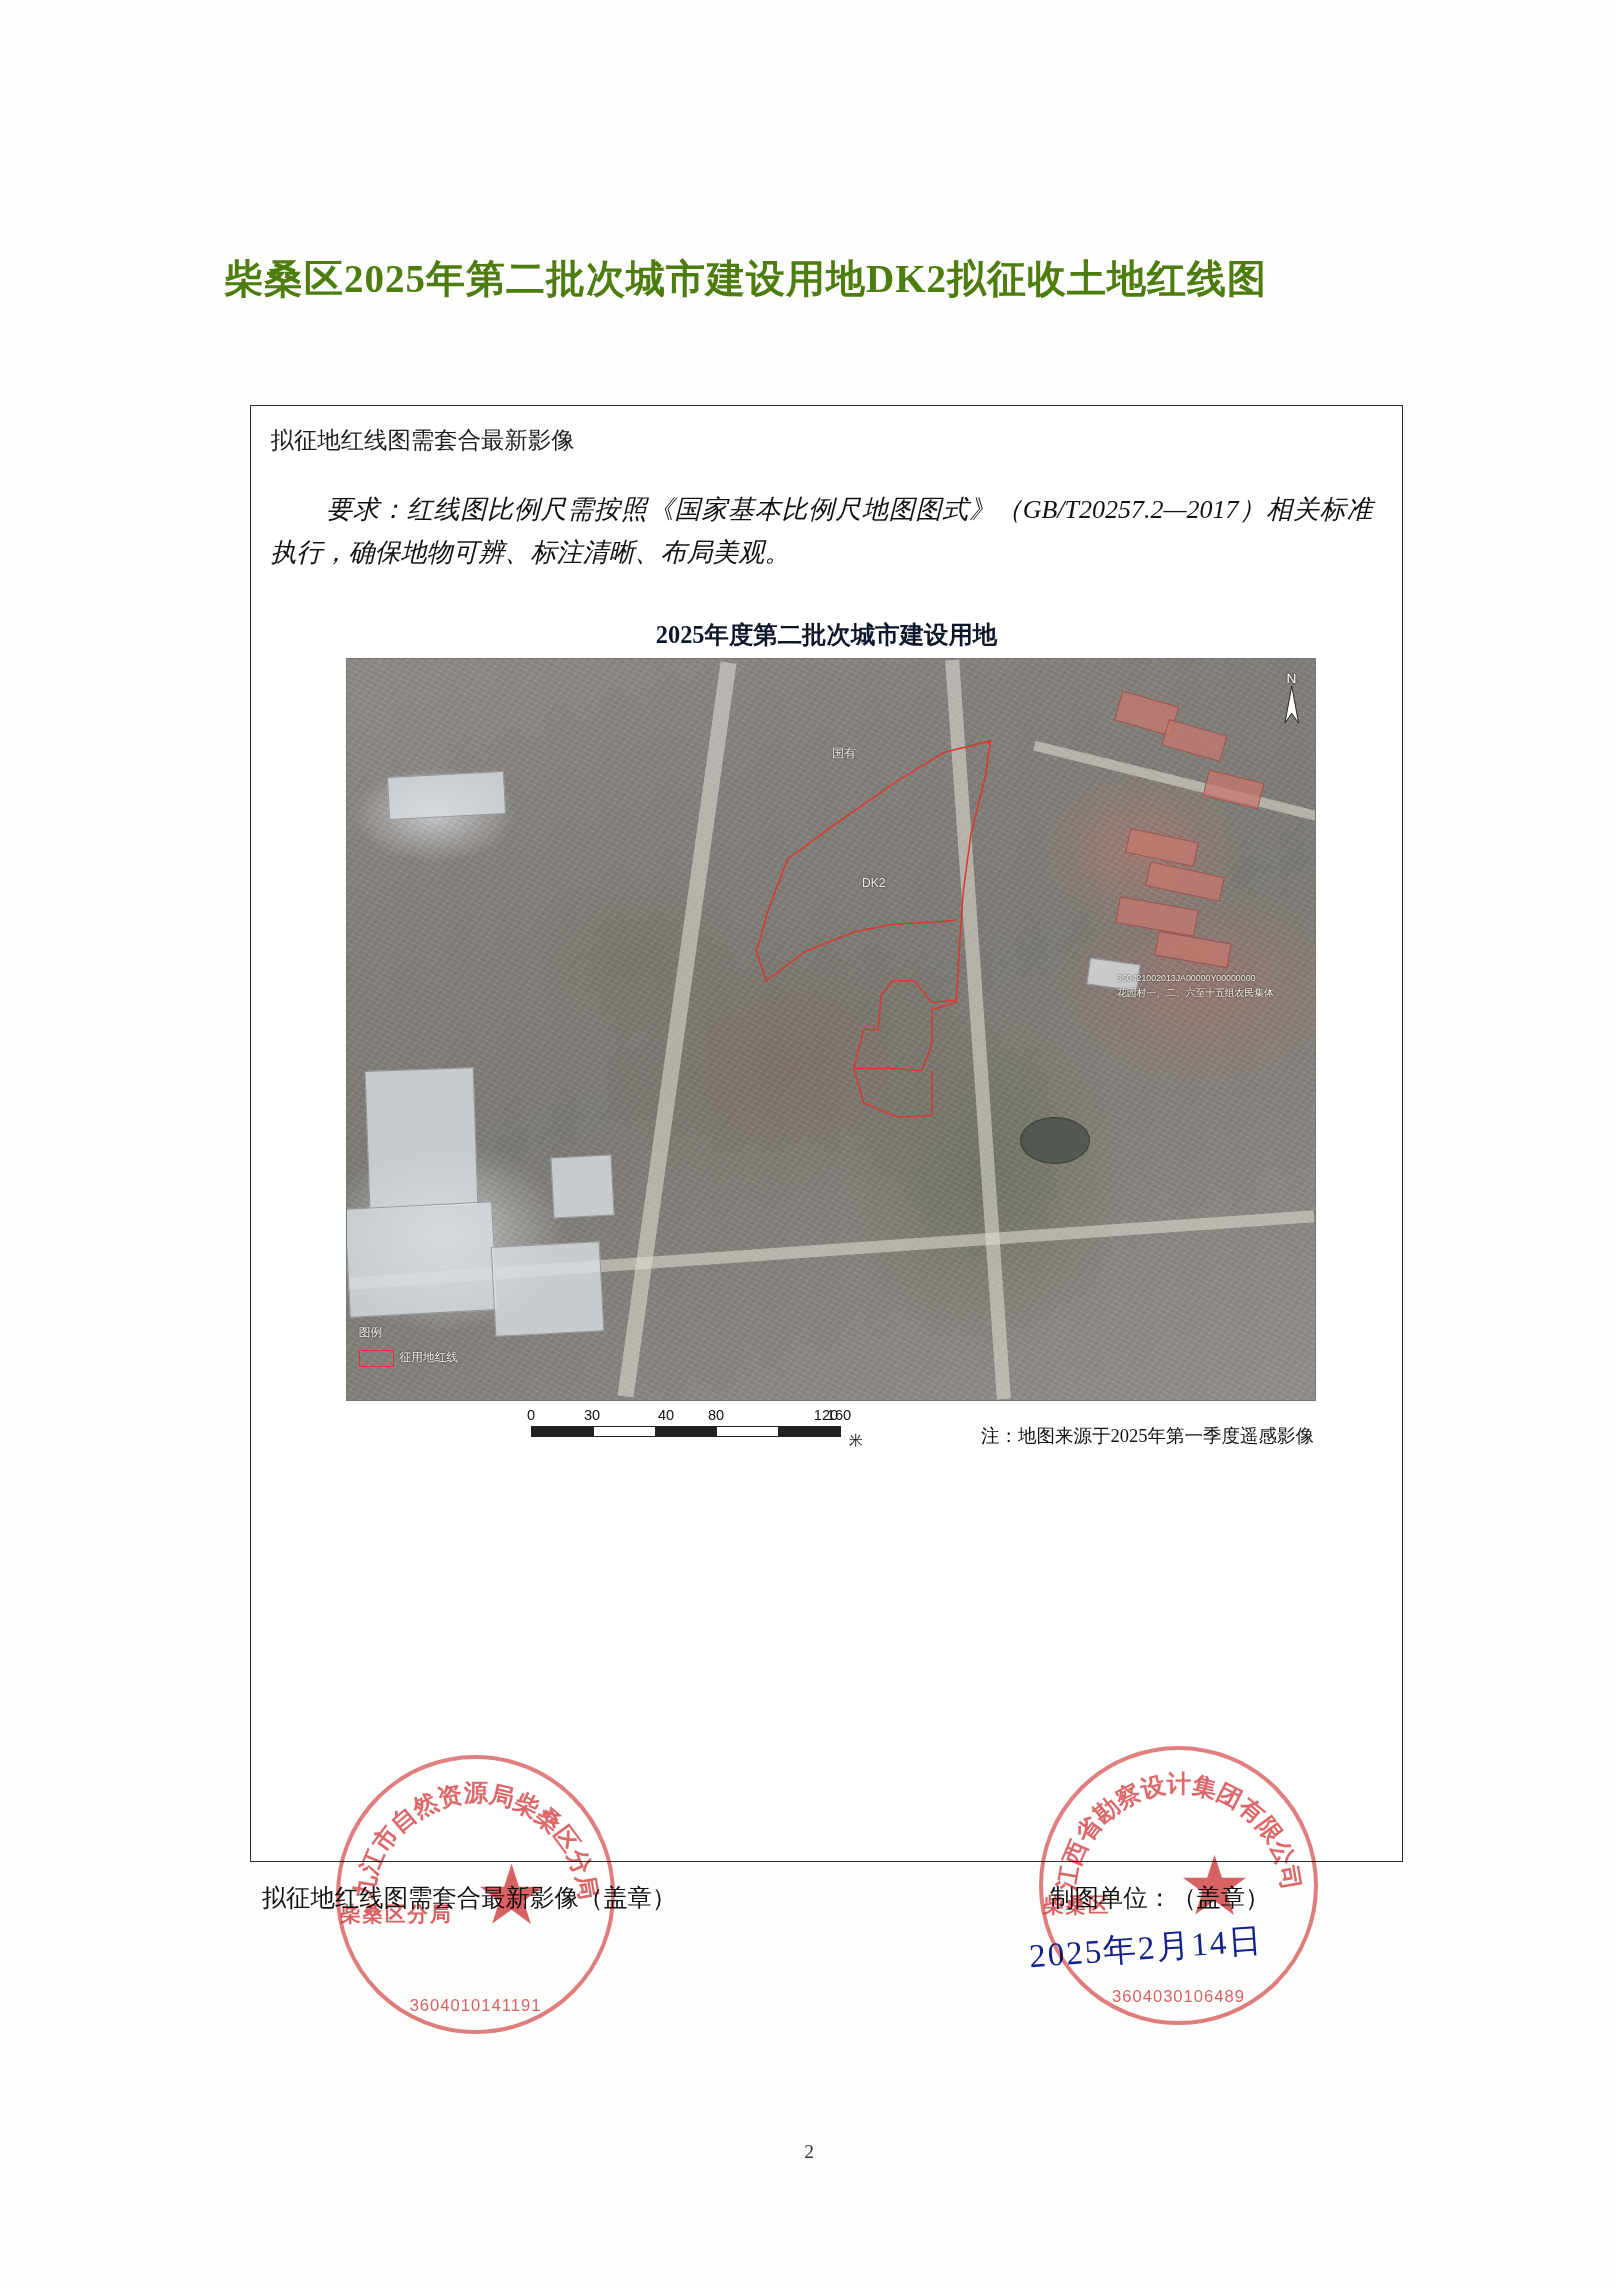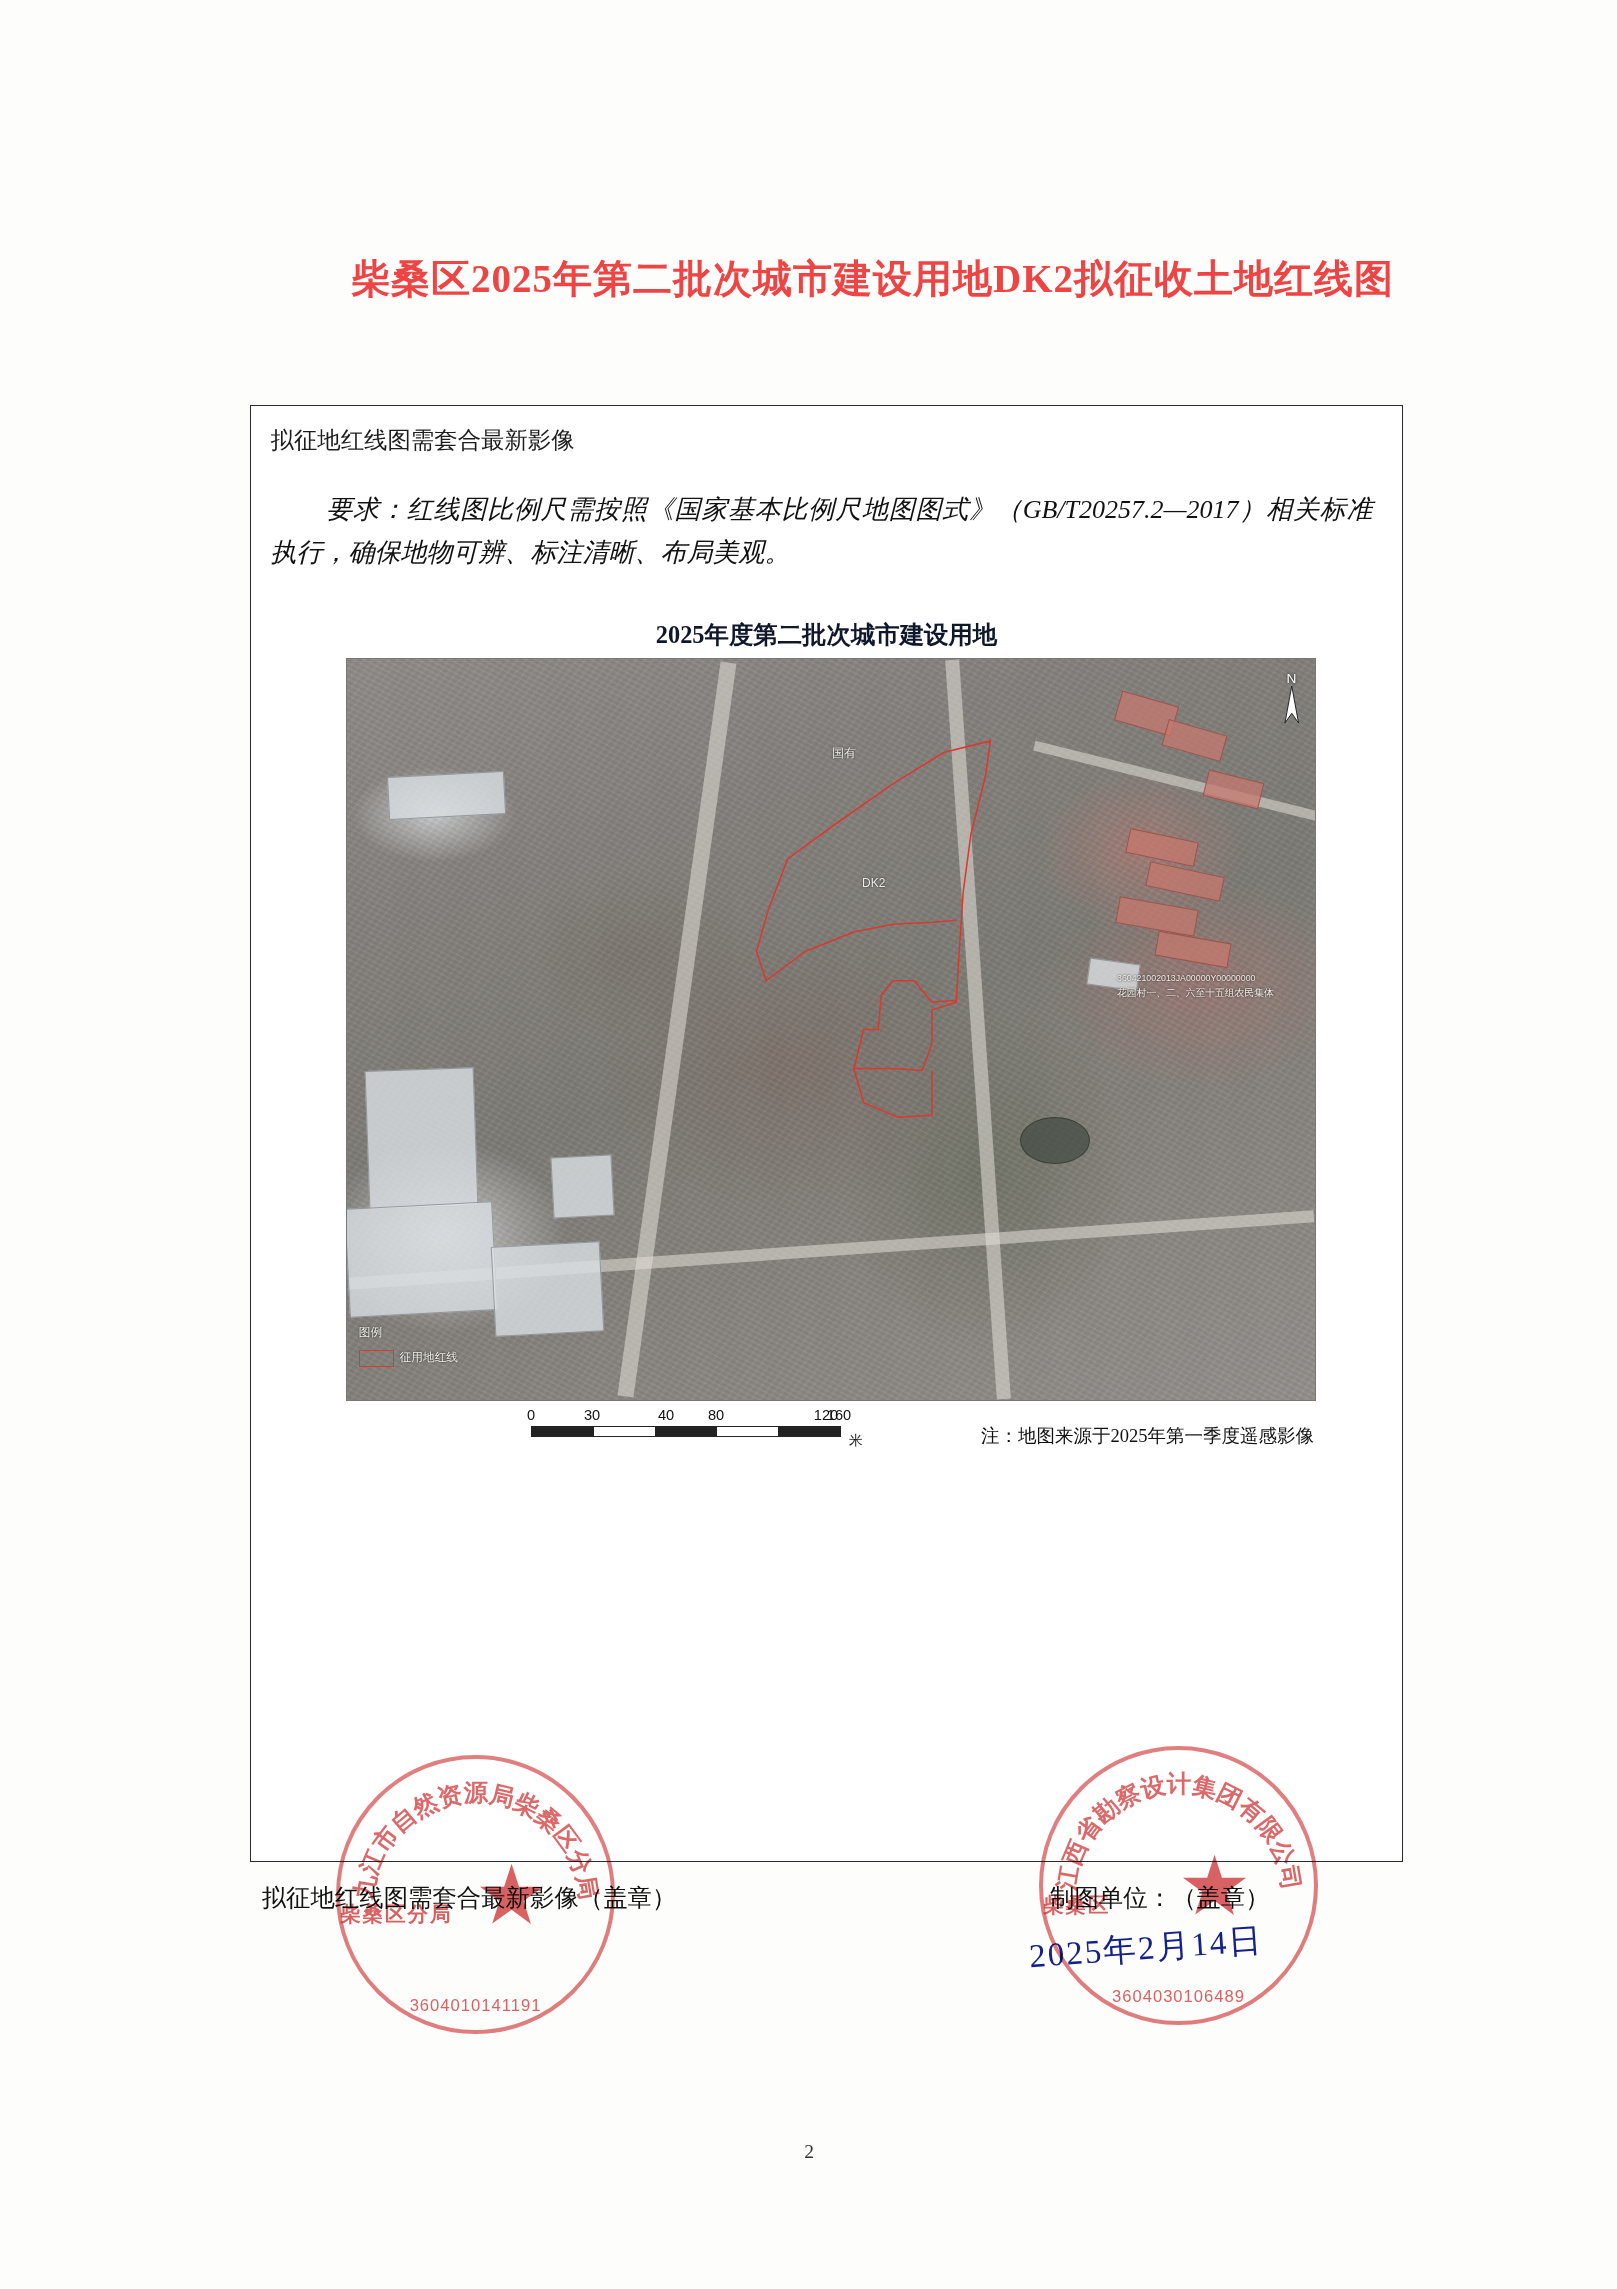--- a/index.html
+++ b/index.html
@@ -8,27 +8,27 @@
     font-family:"Liberation Serif", serif;
     color:#1a1a1a;
   }
   .page{
     position:absolute;inset:0;
     background:#fdfdfb;
   }
   
   .doc-title{
     position:absolute;left:224px;top:249px;width:1170px;
-    text-align:right;
+    text-align:left;
     font-family:"Liberation Serif", serif;
     font-weight:bold;
     font-size:39px;
     line-height:60px;
     letter-spacing:1px;
-    color:#ef4444;
+    color:#4d7c0f;
   }
   
   .frame{
     position:absolute;
     left:250px;top:405px;
     width:1151px;height:1455px;
     border:1.5px solid #2b2b2b;
     background:#fff;
   }
   .note-line{

